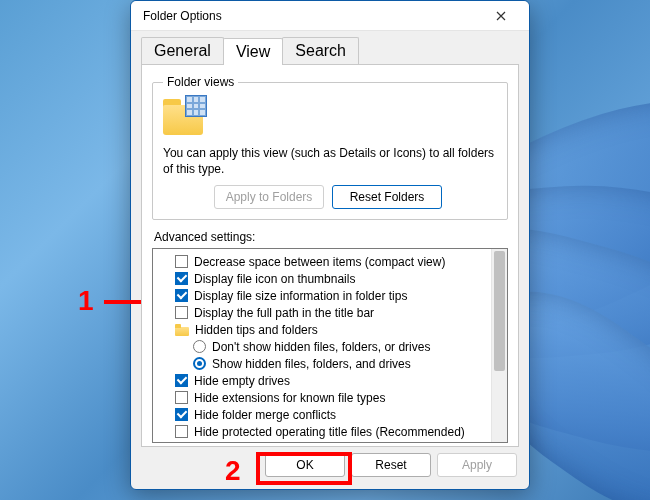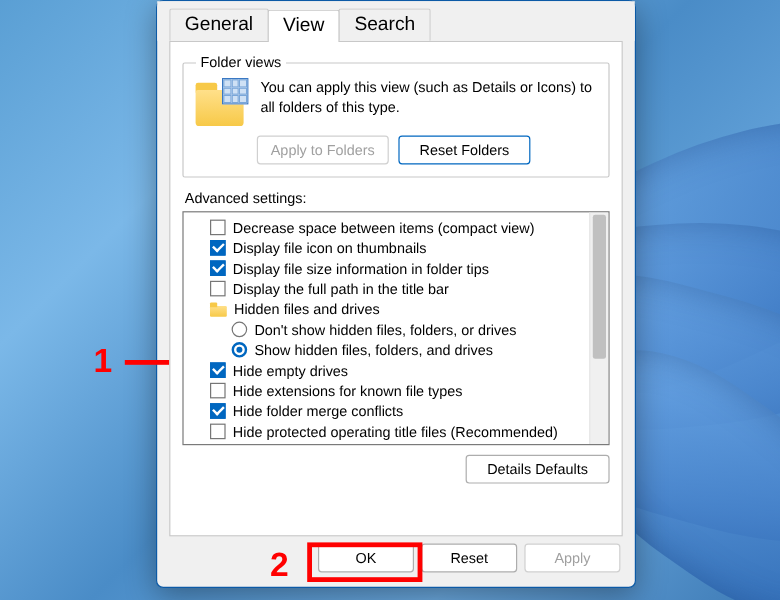--- a/index.html
+++ b/index.html
@@ -87,21 +87,21 @@
     z-index: 1;
     overflow: hidden;
   }
   fieldset {
     border: 1px solid #c8c8c8;
     border-radius: 2px;
     padding: 6px 10px 10px 10px;
     margin: 0 0 10px 0;
   }
   legend { font-size: 12px; padding: 0 4px; }
-  .fv-row { display: flex; gap: 10px; align-items: flex-start; }
+  .fv-row { display: flex; gap: 10px; align-items: flex-start; flex-direction: column; }
   .folder-big {
     width: 44px; height: 40px; position: relative; flex-shrink: 0;
   }
   .folder-big .back {
     position: absolute; bottom: 0; left: 0; width: 40px; height: 30px;
     background: linear-gradient(#ffe08a,#f7c948); border-radius: 2px 2px 3px 3px;
   }
   .folder-big .tab2 {
     position: absolute; top: 4px; left: 0; width: 18px; height: 8px;
     background: #f7c948; border-radius: 2px 2px 0 0;
@@ -200,20 +200,28 @@
 </style>
 </head>
 <body>
 
 <div class="petal" style="width:380px;height:180px;right:-120px;top:40px;transform:rotate(-25deg);"></div>
 <div class="petal" style="width:360px;height:170px;right:-100px;top:170px;transform:rotate(-5deg);"></div>
 <div class="petal" style="width:400px;height:190px;right:-140px;top:300px;transform:rotate(15deg);"></div>
 <div class="petal" style="width:300px;height:150px;right:-80px;top:420px;transform:rotate(35deg);"></div>
 
 <div class="dialog">
+  <div class="titlebar">
+    <span class="title">Folder Options</span>
+    <div class="close" title="Close">
+      <svg width="10" height="10" viewBox="0 0 10 10">
+          <path d="M1 1 L9 9 M9 1 L1 9" stroke="currentColor" stroke-width="1.2"></path>
+        </svg>
+    </div>
+  </div>
 
   <div class="tabs-row">
     <div class="tab">General</div>
     <div class="tab active">View</div>
     <div class="tab">Search</div>
   </div>
 
   <div class="tab-body">
     <fieldset>
       <legend>Folder views</legend>
@@ -260,21 +268,21 @@
             <span>Display file size information in folder tips</span>
           </div>
         <div class="row">
             <span class="ind1"></span>
             <span class="chk"></span>
             <span>Display the full path in the title bar</span>
           </div>
         <div class="row">
             <span class="ind1"></span>
             <span class="folder-small"></span>
-            <span>Hidden files and drives</span>
+            <span>Hidden tips and folders</span>
           </div>
         <div class="row">
             <span class="ind2"></span>
             <span class="radio"></span>
             <span>Don't show hidden files, folders, or drives</span>
           </div>
         <div class="row">
             <span class="ind2"></span>
             <span class="radio selected"></span>
             <span>Show hidden files, folders, and drives</span>

